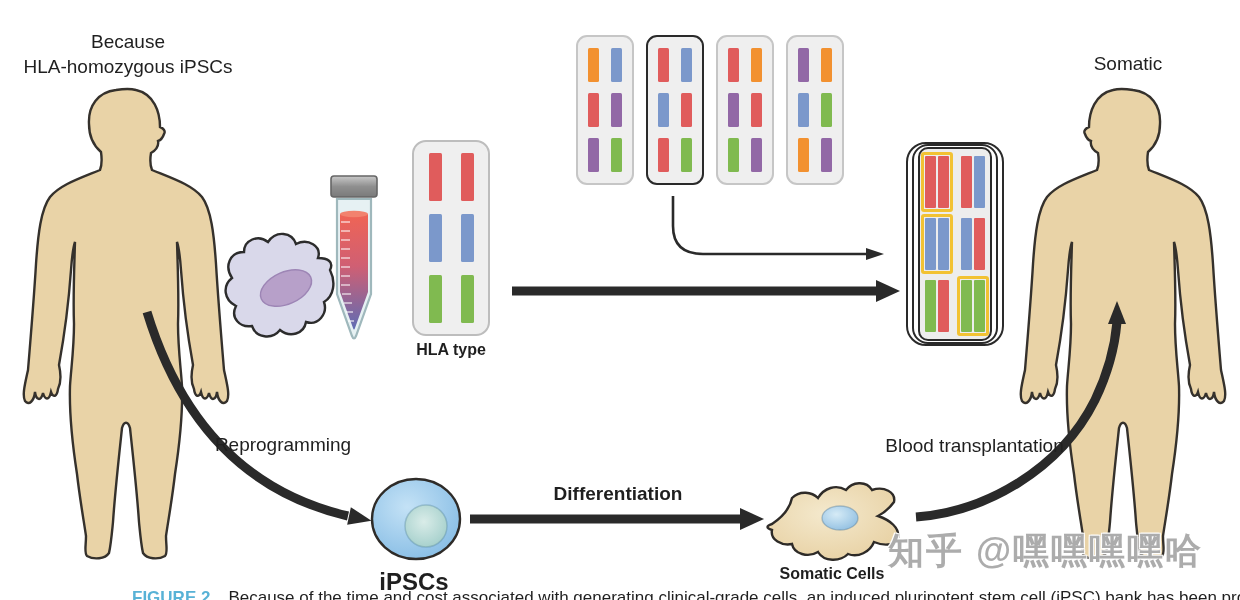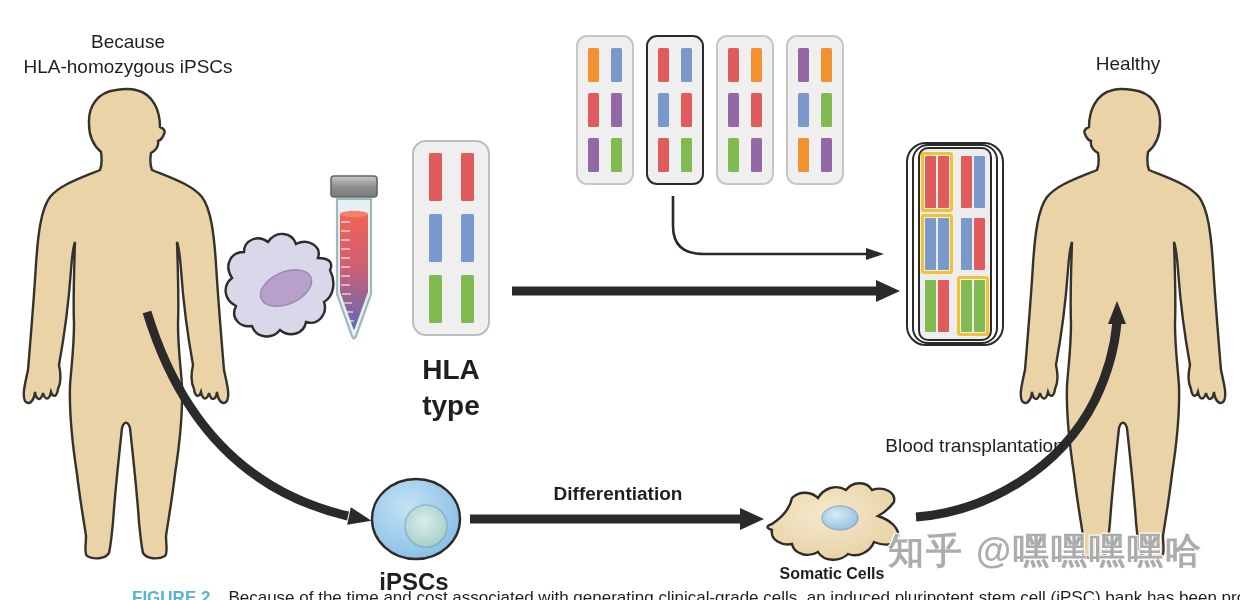--- a/index.html
+++ b/index.html
@@ -255,22 +255,23 @@
       <div class="bar" style="background: rgb(123, 152, 203);"></div>
       <div class="bar" style="background: rgb(128, 186, 80);"></div>
       <div class="bar" style="background: rgb(242, 145, 48);"></div>
       <div class="bar" style="background: rgb(146, 104, 166);"></div>
     </div>
 
   <div class="lbl" style="left:8px;top:30px;width:240px;font-size:19px;">
     <div>Because</div>
     <div>HLA-homozygous iPSCs</div>
   </div>
-  <div class="lbl bold" style="left:391px;top:352px;width:120px;font-size:28px;">HLA type</div>
-  <div class="lbl" style="left:1058px;top:52px;width:140px;font-size:19px;">Healthy</div>
+  <div class="lbl bold" style="left:391px;top:340px;width:120px;font-size:16px;">HLA type</div>
+  <div class="lbl" style="left:1058px;top:52px;width:140px;font-size:19px;">Somatic</div>
+  <div class="lbl" style="left:203px;top:433px;width:160px;font-size:19px;">Reprogramming</div>
   <div class="lbl bold" style="left:354px;top:566px;width:120px;font-size:24px;">iPSCs</div>
   <div class="lbl bold" style="left:538px;top:482px;width:160px;font-size:19px;">Differentiation</div>
   <div class="lbl bold" style="left:752px;top:564px;width:160px;font-size:16px;">Somatic Cells</div>
   <div class="lbl" style="left:882px;top:434px;width:185px;font-size:19px;">Blood transplantation</div>
 
   <div class="watermark">知乎 @嘿嘿嘿嘿哈</div>
 
   <div class="caption">
     <span class="figlab">FIGURE 2</span><span>Because of the time and cost associated with generating clinical-grade cells, an induced pluripotent stem cell (iPSC) bank has been proposed.</span>
   </div>

